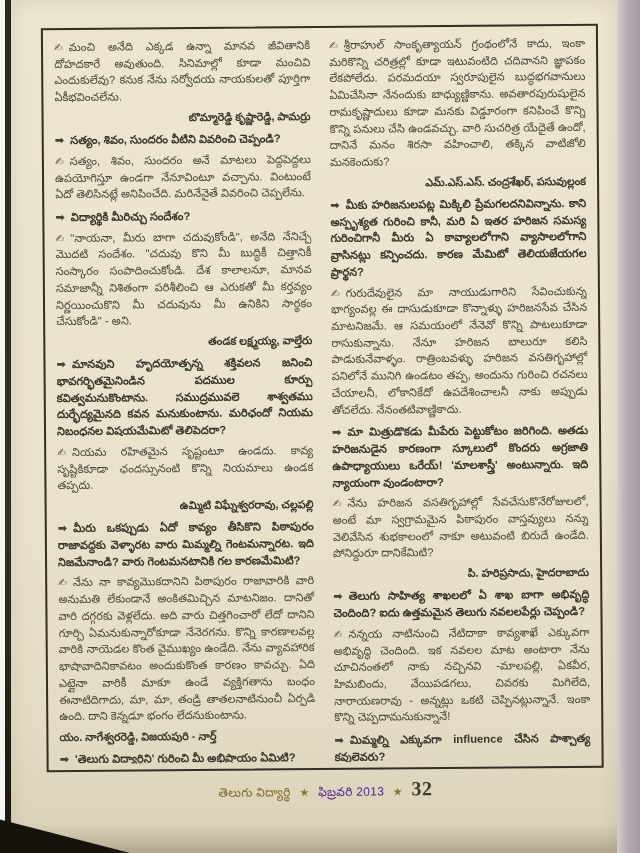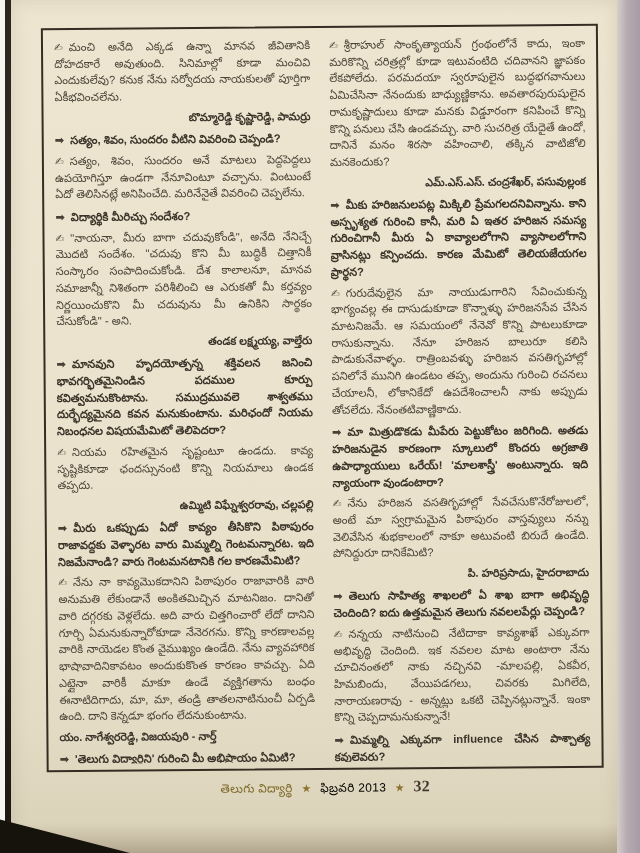--- a/index.html
+++ b/index.html
@@ -31,22 +31,22 @@
   .blk.question{font-weight:bold;color:#3c342a;margin-top:6px;}
   .blk.answer{color:#4d4539;}
   .blk.byline{text-align:right;font-weight:bold;color:#3c342a;margin:2px 0 5px 0;font-size:11px;}
   .blk.byline_left{text-align:left;font-weight:bold;color:#3c342a;margin:2px 0 5px 0;font-size:11px;}
   .marker{display:inline-block;margin-right:6px;font-weight:bold;color:#4a4136;}
   .blk.answer .marker{font-weight:normal;font-size:10.5px;color:#5a5144;}
   .footer{position:absolute;left:44px;top:778px;width:557px;text-align:center;
     color:#85702e;font-size:12px;letter-spacing:.3px;white-space:nowrap;}
   .footer .mag{font-weight:normal;color:#7c6a28;}
   .footer .star{color:#8a7430;margin:0 5px;font-size:11px;}
-  .footer .issue{color:#000000;}
-  .footer .pageno{font-weight:bold;color:#413a2c;font-size:16px;font-family:"Liberation Serif","DejaVu Serif",serif;}
+  .footer .issue{color:#4c1d95;}
+  .footer .pageno{font-weight:bold;color:#413a2c;font-size:20px;font-family:"Liberation Serif","DejaVu Serif",serif;}
 </style>
 </head>
 <body>
 
 <div class="scan">
   <div class="edge-left-white"></div>
   <div class="edge-left-dark"></div>
   <div class="paper"></div>
   <div class="edge-right"></div>
   <div class="bottom-shade"></div>

